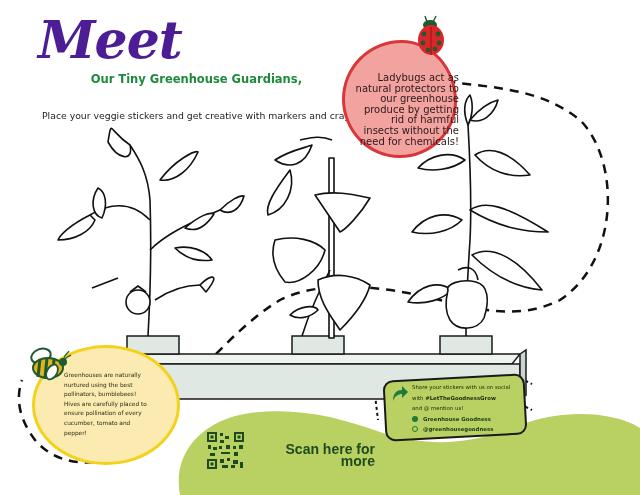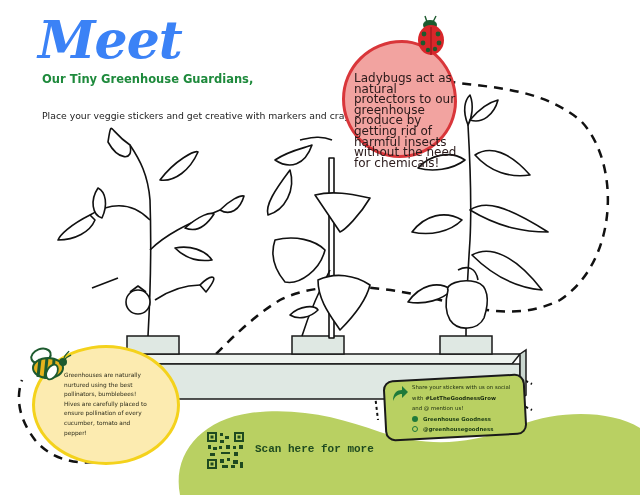--- a/index.html
+++ b/index.html
@@ -5,42 +5,42 @@
   * { box-sizing: border-box; margin: 0; padding: 0; }
   html, body { width: 640px; height: 495px; overflow: hidden; background: #ffffff; }
   body { position: relative; font-family: "Liberation Sans", sans-serif; color: #1a1a1a; }
 
   .abs { position: absolute; }
 
   
   #title-meet {
     left: 38px; top: 12px;
     font-family: "DejaVu Serif", serif; font-style: italic; font-weight: bold;
-    font-size: 52px; line-height: 56px; color: #3b82f6; letter-spacing: -1px;
+    font-size: 52px; line-height: 56px; color: #4c1d95; letter-spacing: -1px;
   }
   #subtitle {
     left: 42px; top: 72px; width: 260px;
     font-family: "DejaVu Sans", sans-serif; font-weight: bold;
     font-size: 11.5px; line-height: 14px; color: #1e8a3c;
   }
-  #subtitle span { display: block; }
+  #subtitle span { display: block; text-align: right; }
   #instructions {
     left: 42px; top: 110px; font-size: 9.3px; color: #222;
     font-family: "DejaVu Sans", sans-serif;
   }
 
   
   #ladybug-bubble {
     left: 342px; top: 40px; width: 115px; height: 118px;
     border-radius: 52% 48% 50% 50% / 50% 52% 48% 50%;
     background: #f2a3a0; border: 3px solid #d9363a;
   }
   #ladybug-text {
     left: 354px; top: 73px; width: 105px;
-    font-family: "DejaVu Sans", sans-serif; font-size: 12px; line-height: 10.6px; color: #2a1a1a;
+    font-family: "DejaVu Sans", sans-serif; font-size: 10px; line-height: 10.6px; color: #2a1a1a; text-align: right;
   }
 
   
   #bee-bubble {
     left: 32px; top: 345px; width: 148px; height: 120px;
     border-radius: 50%; background: #fcebb0; border: 3px solid #f4d21c;
   }
   #bee-text {
     left: 64px; top: 371px; width: 90px;
     font-family: "DejaVu Sans", sans-serif; font-size: 5.8px; line-height: 9.6px; color: #2a2a1a;
@@ -60,22 +60,22 @@
     font-family: "DejaVu Sans", sans-serif; font-size: 5.4px; line-height: 10.5px; color: #1a2a10;
   }
   #social-text .hashtag { font-weight: bold; }
   .social-row { display: flex; align-items: center; gap: 5px; font-weight: bold; color: #1a3a14; }
   .social-dot { width: 6px; height: 6px; border-radius: 50%; background: #1f7a3a; display: inline-block; }
   .social-dot.ring { background: transparent; border: 1.5px solid #1f7a3a; }
 
   
   #scan-text {
     left: 255px; top: 443px; width: 120px;
-    font-family: Liberation Mono, monospace; font-weight: bold;
-    font-size: 11px; line-height: 12px; color: #1e4a20;
+    font-family: Liberation Sans, sans-serif; font-weight: bold;
+    font-size: 14px; line-height: 12px; color: #1e4a20; text-align: right;
   }
 </style>
 </head>
 <body>
 
 <svg id="green-blob" class="abs" viewBox="0 0 640 495" width="640" height="495">
 
   <path d="M180 495 C172 455 200 420 250 413 C300 407 340 418 380 432 C430 448 470 445 520 425 C560 410 610 410 640 428 L640 495 Z" fill="#b9d062"></path>
 
   <path d="M415 75 C470 90 530 80 580 120 C620 160 620 260 560 300 C520 320 480 310 440 300 C380 285 320 280 280 300 C230 330 175 400 140 440 C110 470 60 470 35 440 C20 420 15 400 22 380" fill="none" stroke="#111" stroke-width="2.5" stroke-dasharray="9 7"></path>

